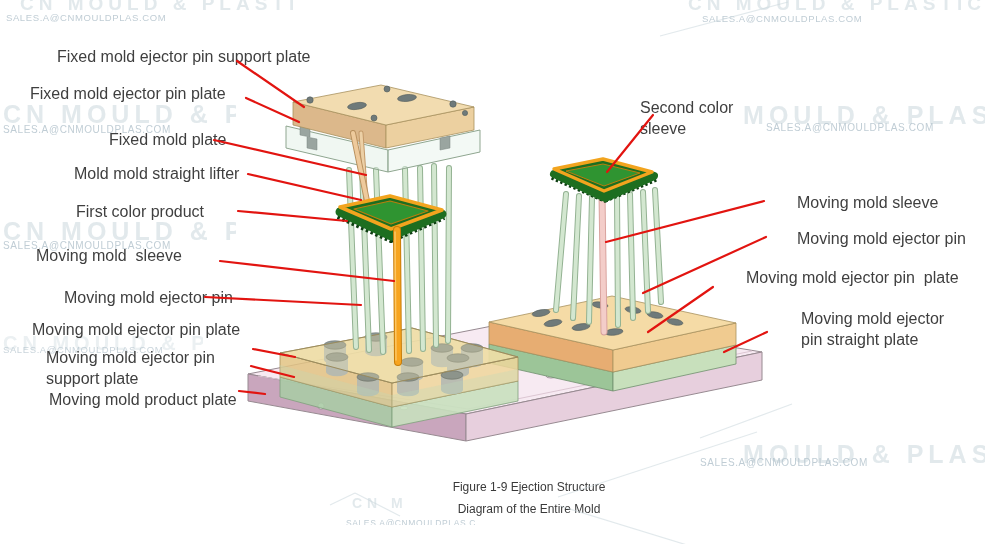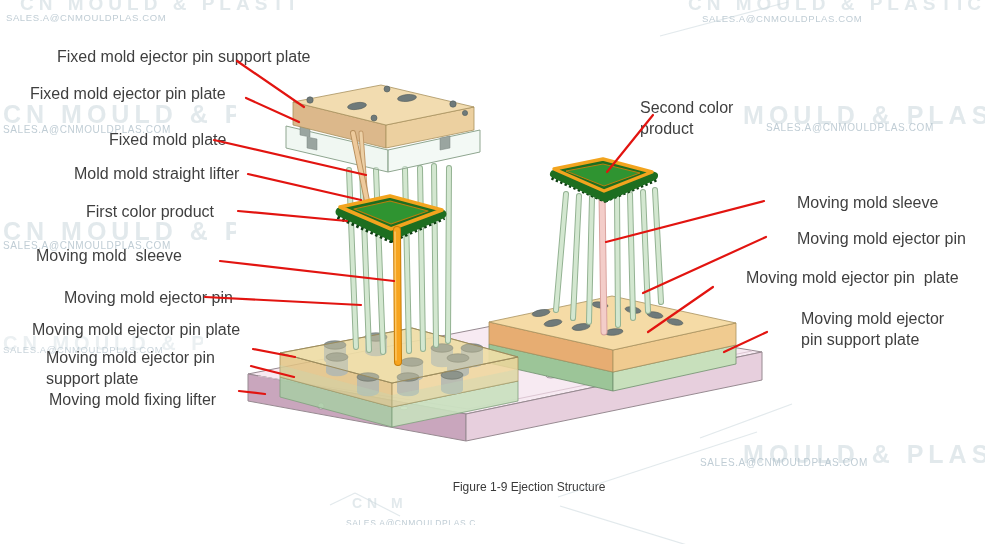--- a/index.html
+++ b/index.html
@@ -58,38 +58,39 @@
 
   <div class="wm" style="left:352px;top:495px;width:50px;height:20px;font-size:14px;"><span class="wm-brand">CN MOULD &amp; PLASTIC</span></div>
   <div class="wm" style="left:346px;top:512px;width:130px;height:13px;"><span class="wm-email" style="position:static;font-size:8.5px;">SALES.A@CNMOULDPLAS.COM</span></div>
 </div>
 
 <div class="layer" id="label-layer">
   <div class="lbl" style="left:33px;top:46px;">Fixed mold ejector pin support plate</div>
   <div class="lbl" style="left:6px;top:83px;">Fixed mold ejector pin plate</div>
   <div class="lbl" style="left:85px;top:129px;">Fixed mold plate</div>
   <div class="lbl" style="left:50px;top:163px;">Mold mold straight lifter</div>
-  <div class="lbl" style="left:62px;top:201px;">First color product</div>
+  <div class="lbl" style="left:52px;top:201px;">First color product</div>
   <div class="lbl" style="left:12px;top:245px;">Moving mold  sleeve</div>
   <div class="lbl" style="left:40px;top:287px;">Moving mold ejector pin</div>
   <div class="lbl" style="left:8px;top:319px;">Moving mold ejector pin plate</div>
   <div class="lbl" style="left:22px;top:347px;">Moving mold ejector pin
 support plate</div>
-  <div class="lbl" style="left:25px;top:389px;">Moving mold fixing lifter</div>
+  <div class="lbl" style="left:25px;top:389px;">Moving mold product plate</div>
 
   <div class="lbl" style="left:616px;top:97px;">Second color
-product</div>
+sleeve</div>
   <div class="lbl" style="left:773px;top:192px;">Moving mold sleeve</div>
   <div class="lbl" style="left:773px;top:228px;">Moving mold ejector pin</div>
   <div class="lbl" style="left:722px;top:267px;">Moving mold ejector pin  plate</div>
   <div class="lbl" style="left:777px;top:308px;">Moving mold ejector
-pin support plate</div>
+pin straight plate</div>
 
   <div class="caption">
     <div>Figure 1-9 Ejection Structure</div>
+    <div>Diagram of the Entire Mold</div>
   </div>
 </div>
 
 <svg class="layer" id="svg-layer" viewBox="0 0 985 544">
 
   <g stroke="rgba(203,215,221,0.55)" stroke-width="1.2" fill="none">
     <line x1="660" y1="36" x2="788" y2="2"></line>
     <line x1="558" y1="497" x2="757" y2="432"></line>
     <line x1="560" y1="506" x2="700" y2="549"></line>
     <line x1="330" y1="505" x2="355" y2="493"></line>

